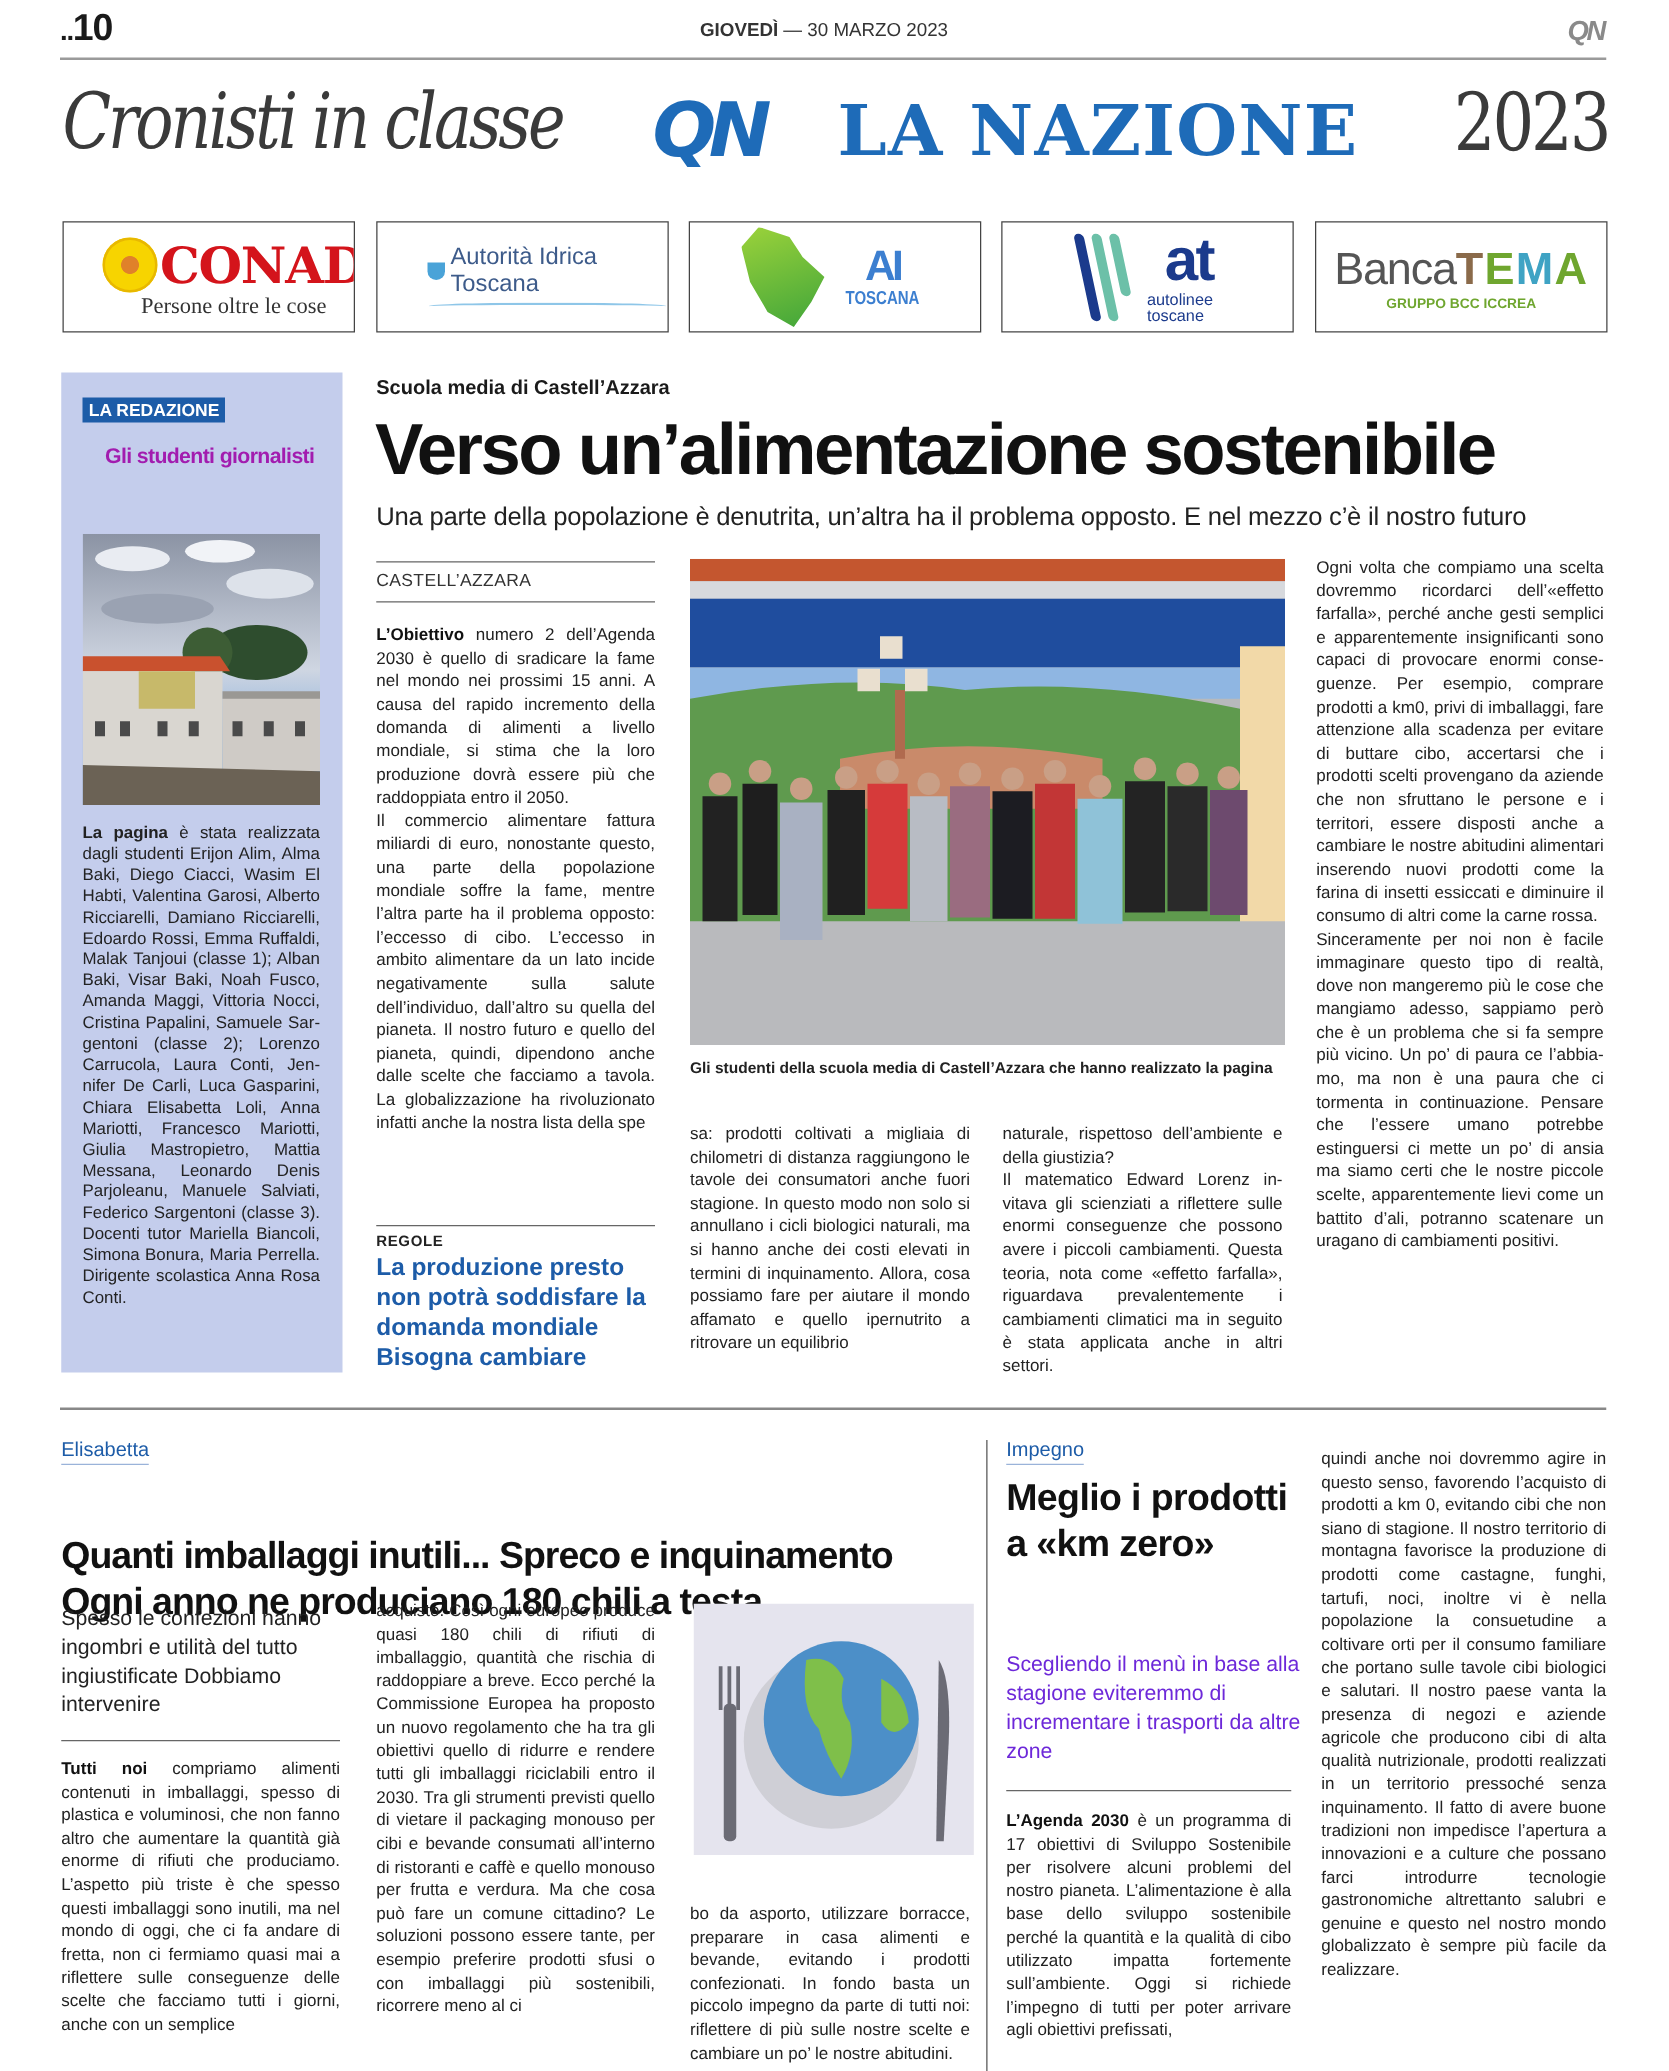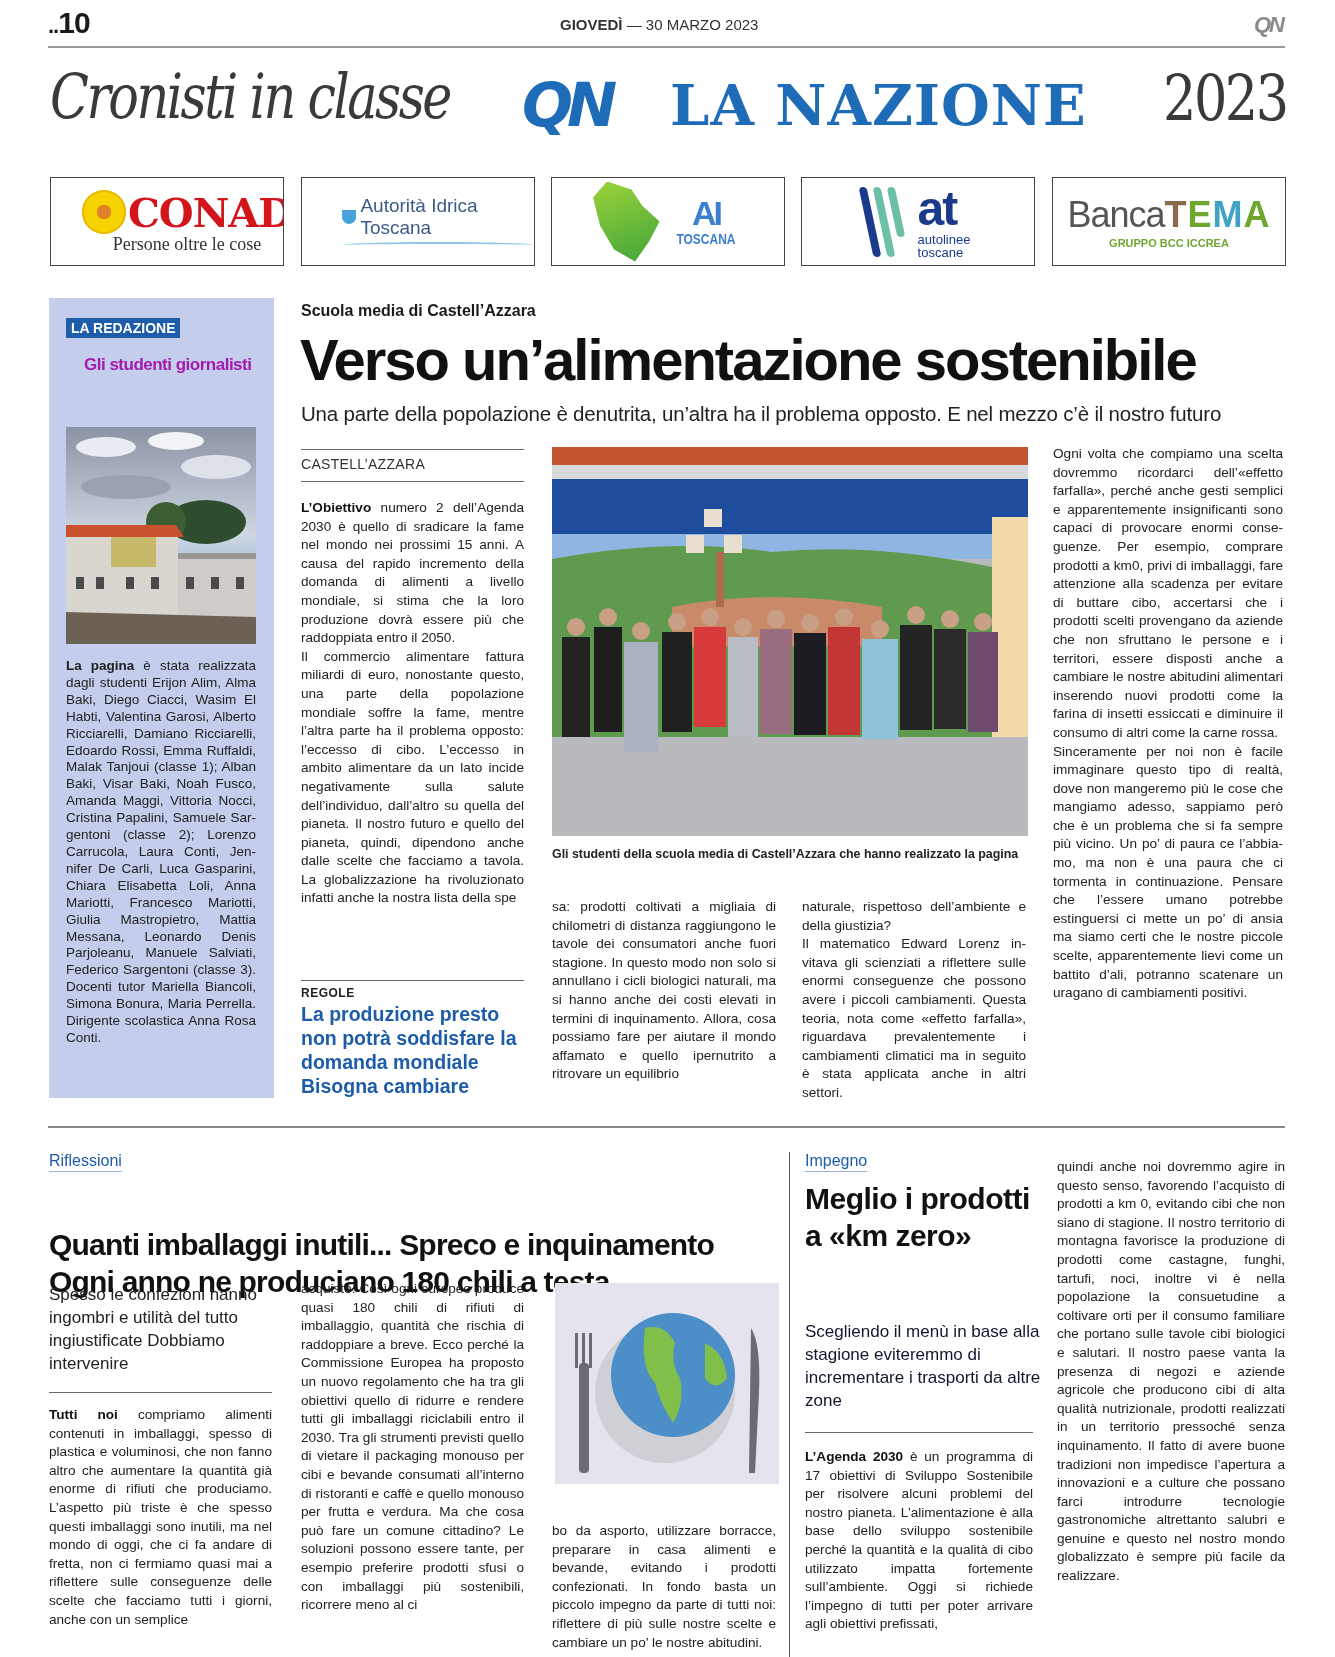--- a/index.html
+++ b/index.html
@@ -34,21 +34,21 @@
   .ait-wave { width: 190px; height: 6px; border-top: 2px solid #8ec6e8; border-radius: 50%; margin-top: 3px; }
   .ai-wrap { display: flex; align-items: center; }
   .tuscany { width: 70px; height: 80px; background: linear-gradient(160deg, #9bd23a, #3ea43a); clip-path: polygon(20% 0, 55% 10%, 70% 30%, 95% 50%, 80% 75%, 60% 100%, 30% 85%, 10% 55%, 0 20%); margin-right: 6px; }
   .ai-text { display: flex; flex-direction: column; align-items: center; }
   .ai-logo { font-size: 34px; font-weight: 900; color: #3c7fd0; letter-spacing: -3px; line-height: 1; }
   .ai-sub { font-size: 15px; font-weight: bold; color: #3c7fd0; transform: scaleX(0.8); }
   .at-wrap { display: flex; align-items: center; }
   .at-lines { width: 46px; height: 70px; position: relative; margin-right: 6px; }
   .at-lines span { position: absolute; top: 0; width: 8px; height: 70px; border-radius: 4px; transform: skewX(12deg); }
   .at-text { display: flex; flex-direction: column; line-height: 1; }
-  .at-big { font-size: 48px; font-weight: bold; color: #1b3a8c; letter-spacing: -2px; }
+  .at-big { font-size: 48px; font-weight: bold; color: #1b3a8c; letter-spacing: -2px; text-align: right; }
   .at-sub { font-size: 13px; color: #1b3a8c; }
   .banca { display: flex; flex-direction: column; align-items: center; }
   .banca-top { font-size: 36px; color: #555; letter-spacing: -1px; }
   .banca-top .tema { font-weight: bold; letter-spacing: 1px; }
   .banca-sub { font-size: 11px; font-weight: bold; color: #6fa62f; margin-top: 1px; }
 
   
   .sidebar { left: 49px; top: 298px; width: 225px; height: 800px; background: #c4cdec; }
   .redazione-tag { left: 66px; top: 318px; background: #1d5ca8; color: #fff; font-size: 14px; font-weight: bold; padding: 2px 5px; }
   .side-title { left: 84px; top: 351px; width: 190px; font-size: 17px; font-weight: bold; line-height: 27px; color: #a21caf; letter-spacing: -0.5px; }
@@ -81,21 +81,21 @@
   .stand2 { left: 49px; top: 1283px; width: 230px; font-size: 17px; line-height: 23px; color: #222; }
   .col5 { left: 49px; top: 1406px; width: 223px; }
   .col6 { left: 301px; top: 1280px; width: 223px; }
   .col7 { left: 552px; top: 1522px; width: 224px; }
   .globe-photo { left: 555px; top: 1283px; width: 224px; height: 201px; overflow: hidden; background: #e7e6ee; }
   .vrule { left: 789px; top: 1152px; width: 1px; height: 505px; background: #555; }
 
   
   .rub2 { left: 805px; top: 1152px; }
   .head3 { left: 805px; top: 1180px; width: 240px; font-size: 30px; font-weight: 900; line-height: 37px; color: #111; letter-spacing: -0.5px; }
-  .stand3 { left: 805px; top: 1320px; width: 240px; font-size: 17px; line-height: 23px; color: #0f172a; }
+  .stand3 { left: 805px; top: 1320px; width: 240px; font-size: 17px; line-height: 23px; color: #6d28d9; }
   .col8 { left: 805px; top: 1448px; width: 228px; }
   .col9 { left: 1057px; top: 1158px; width: 228px; }
 </style>
 </head>
 <body>
 
 <div class="abs page-num"><span class="dots">..</span><span>10</span></div>
 <div class="abs dateline"><b>GIOVEDÌ</b> <span>—</span> <span>30 MARZO 2023</span></div>
 <div class="abs qn-small">QN</div>
 <div class="abs top-rule"></div>
@@ -263,21 +263,21 @@
   <p>Ogni volta che compiamo una scelta dovremmo ricordarci dell’«effetto farfalla», perché an­che gesti semplici e apparente­mente insignificanti sono capa­ci di provocare enormi conse­guenze. Per esempio, comprare prodotti a km0, privi di imballag­gi, fare attenzione alla scadenza per evitare di buttare cibo, ac­certarsi che i prodotti scelti pro­vengano da aziende che non sfruttano le persone e i territori, essere disposti anche a cambia­re le nostre abitudini alimentari inserendo nuovi prodotti come la farina di insetti essiccati e di­minuire il consumo di altri come la carne rossa.</p>
   <p>Sinceramente per noi non è faci­le immaginare questo tipo di realtà, dove non mangeremo più le cose che mangiamo ades­so, sappiamo però che è un pro­blema che si fa sempre più vici­no. Un po’ di paura ce l’abbia­mo, ma non è una paura che ci tormenta in continuazione. Pen­sare che l’essere umano potreb­be estinguersi ci mette un po’ di ansia ma siamo certi che le no­stre piccole scelte, apparente­mente lievi come un battito d’ali, potranno scatenare un ura­gano di cambiamenti positivi.</p>
 </div>
 
 <div class="abs rule" style="left:301px; top:980px; width:223px;"></div>
 <div class="abs regole-label">REGOLE</div>
 <div class="abs regole-title">La produzione presto non potrà soddisfare la domanda mondiale Bisogna cambiare</div>
 
 <div class="abs section-rule"></div>
 
-<div class="abs rubric rub1">Riflessioni</div>
+<div class="abs rubric rub1">Elisabetta</div>
 <div class="abs head2">
   <div>Quanti imballaggi inutili... Spreco e inquinamento</div>
   <div>Ogni anno ne produciano 180 chili a testa</div>
 </div>
 <div class="abs stand2">Spesso le confezioni hanno ingombri e utilità del tutto ingiustificate Dobbiamo intervenire</div>
 <div class="abs rule" style="left:49px; top:1392px; width:223px;"></div>
 <div class="abs col col5"><b>Tutti noi</b><span> compriamo alimenti contenuti in imballaggi, spesso di plastica e voluminosi, che non fanno altro che aumentare la quantità già enorme di rifiuti che produciamo. L’aspetto più triste è che spesso questi imbal­laggi sono inutili, ma nel mondo di oggi, che ci fa andare di fret­ta, non ci fermiamo quasi mai a riflettere sulle conseguenze del­le scelte che facciamo tutti i giorni, anche con un semplice</span></div>
 <div class="abs col col6">acquisto. Così ogni europeo produce quasi 180 chili di rifiuti di imballaggio, quantità che ri­schia di raddoppiare a breve. Ec­co perché la Commissione Euro­pea ha proposto un nuovo rego­lamento che ha tra gli obiettivi quello di ridurre e rendere tutti gli imballaggi riciclabili entro il 2030. Tra gli strumenti previsti quello di vietare il packaging monouso per cibi e bevande consumati all’interno di ristoran­ti e caffè e quello monouso per frutta e verdura. Ma che cosa può fare un comune cittadino? Le soluzioni possono essere tan­te, per esempio preferire pro­dotti sfusi o con imballaggi più sostenibili, ricorrere meno al ci­</div>
 <div class="abs globe-photo">
   <svg width="224" height="201" viewBox="0 0 224 201">

